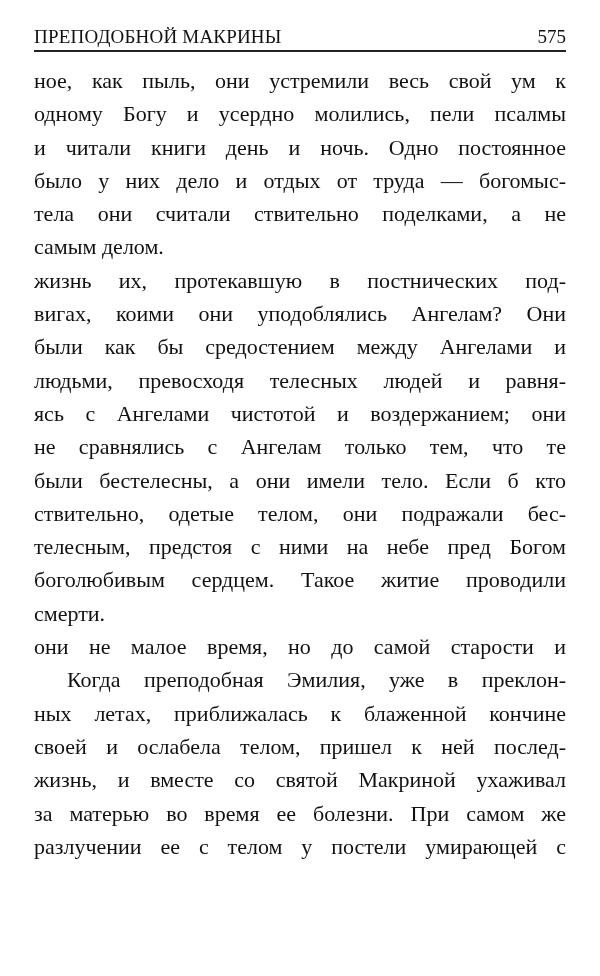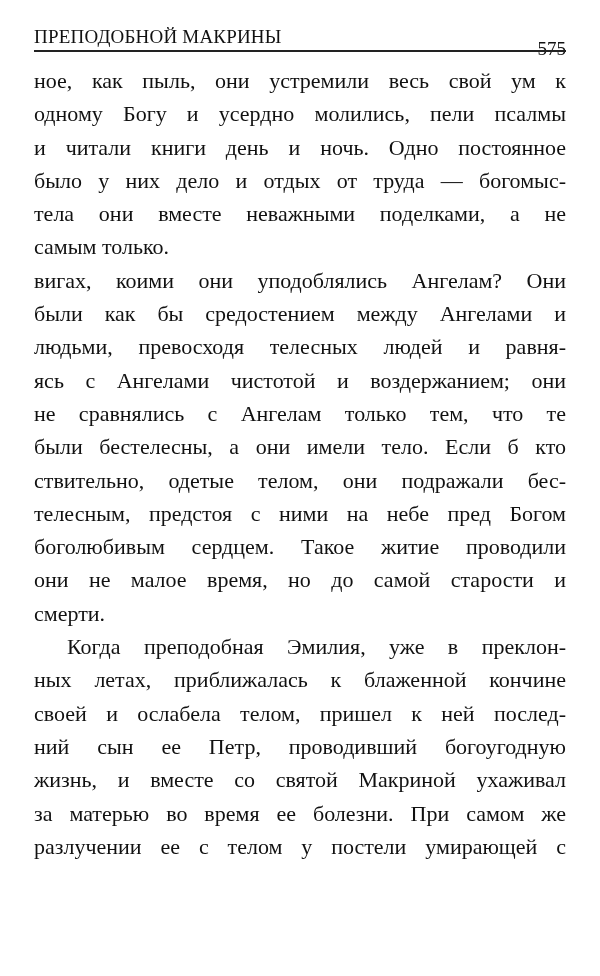--- a/index.html
+++ b/index.html
@@ -1,19 +1,19 @@
 <!DOCTYPE html>
 <html><head>
 <meta charset="utf-8">
 <style>
   html, body { margin: 0; padding: 0; background: #ffffff; }
   body { width: 600px; height: 976px; position: relative; overflow: hidden; color: #111; font-family: "Liberation Serif", serif; }
   .header { position: absolute; left: 34px; top: 26px; width: 532px; height: 24px; text-align: right; }
   .running-title { position: absolute; left: 0; top: 0; font-size: 19px; letter-spacing: 0.2px; }
-  .page-number { position: absolute; right: 0; top: 12px; font-size: 19px; }
+  .page-number { position: absolute; right: 0; top: 0; font-size: 19px; }
   .rule { position: absolute; left: 34px; top: 50px; width: 532px; height: 0; border-top: 2px solid #222; }
   .body-text { position: absolute; left: 34px; top: 64px; width: 532px; }
   .line { display: block; height: 33.3px; line-height: 33.3px; font-size: 22px; white-space: nowrap; text-align: justify; text-align-last: justify; overflow: hidden; }
   .line.last { text-align-last: left; }
   .line.indent { padding-left: 33px; }
 </style>
 </head>
 <body>
 
 <div class="header">
@@ -21,39 +21,39 @@
   <span class="page-number">575</span>
 </div>
 <div class="rule"></div>
 
 <div class="body-text">
   <div>
     <span class="line">ное, как пыль, они устремили весь свой ум к</span>
     <span class="line">одному Богу и усердно молились, пели псалмы</span>
     <span class="line">и читали книги день и ночь. Одно постоянное</span>
     <span class="line">было у них дело и отдых от труда — богомыс-</span>
-    <span class="line">тела они вместе неважными поделками, а не</span>
-    <span class="line last">самым только.</span>
+    <span class="line">тела они считали ствительно поделками, а не</span>
+    <span class="line last">самым делом.</span>
   </div>
   <div>
+    <span class="line">жизнь их, протекавшую в постнических под-</span>
     <span class="line">вигах, коими они уподоблялись Ангелам? Они</span>
     <span class="line">были как бы средостением между Ангелами и</span>
     <span class="line">людьми, превосходя телесных людей и равня-</span>
     <span class="line">ясь с Ангелами чистотой и воздержанием; они</span>
     <span class="line">не сравнялись с Ангелам только тем, что те</span>
     <span class="line">были бестелесны, а они имели тело. Если б кто</span>
     <span class="line">ствительно, одетые телом, они подражали бес-</span>
     <span class="line">телесным, предстоя с ними на небе пред Богом</span>
     <span class="line">боголюбивым сердцем. Такое житие проводили</span>
+    <span class="line last">смерти.</span>
     <span class="line">они не малое время, но до самой старости и</span>
-    <span class="line last">смерти.</span>
   </div>
   <div>
     <span class="line indent">Когда преподобная Эмилия, уже в преклон-</span>
     <span class="line">ных летах, приближалась к блаженной кончине</span>
     <span class="line">своей и ослабела телом, пришел к ней послед-</span>
-    <span class="line">ний сын ее Петр, проводивший богоугодную</span>
     <span class="line">жизнь, и вместе со святой Макриной ухаживал</span>
     <span class="line">за матерью во время ее болезни. При самом же</span>
     <span class="line">разлучении ее с телом у постели умирающей с</span>
 
   </div>
 </div>
 
 </body></html>

